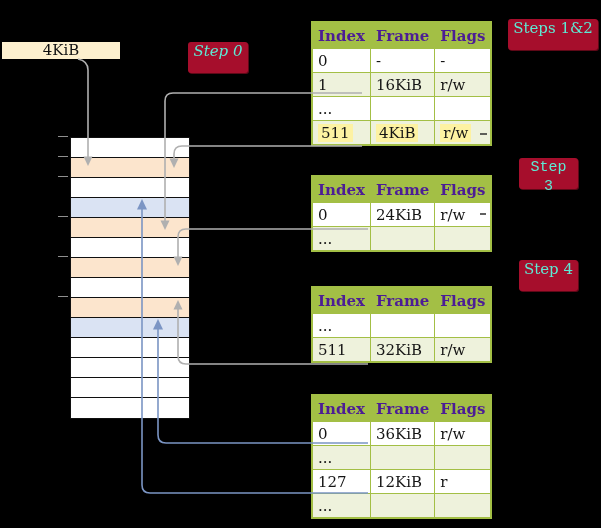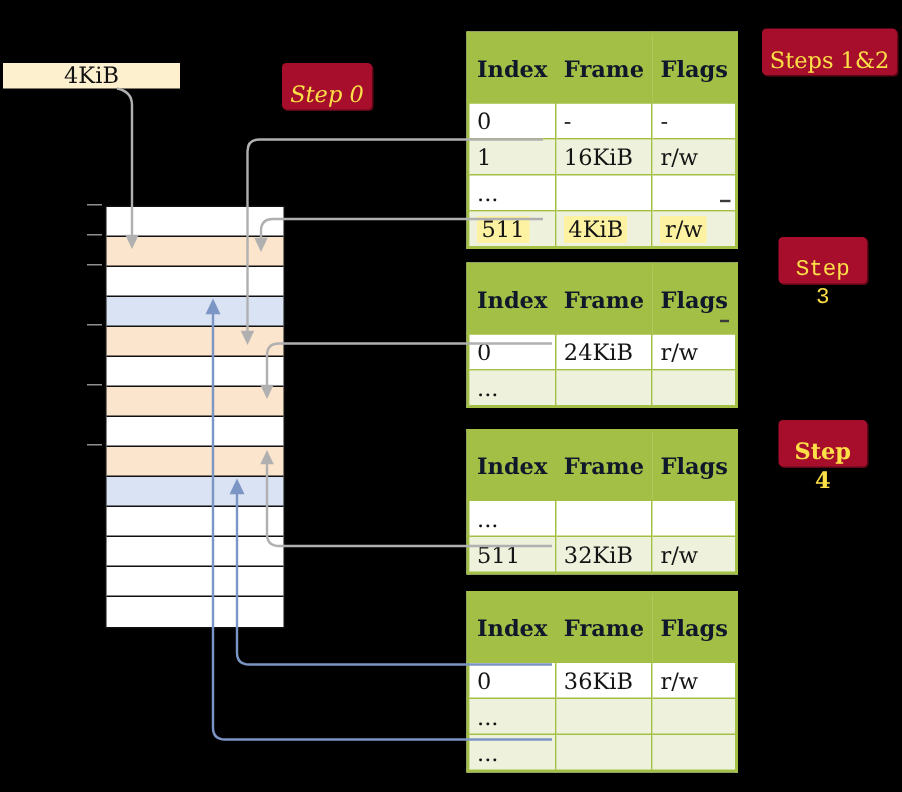--- a/index.html
+++ b/index.html
@@ -13,49 +13,49 @@
   
   .frame-label{
     position:absolute;left:2px;top:42px;width:118px;height:17px;
     background:var(--frame-label-cream,#fdf0ce);
     color:#111;font-size:15px;line-height:17px;text-align:center;
   }
   
   .badge{
     position:absolute;height:31px;box-sizing:border-box;
     background:var(--badge-red,#a60e2c);
-    color:#fde047;font-size:15px;line-height:19px;text-align:center;
+    color:#5eead4;font-size:15px;line-height:19px;text-align:center;
     border-radius:3px;box-shadow:1px 1px 0 #5e0817;
-    padding:12px 4px;
+    padding:0 4px;
   }
   .badge.b-step0{left:188px;top:42px;width:60px;font-style:italic;}
   .badge.b-steps12{left:508px;top:19px;width:90px;}
   .badge.b-step3{left:519px;top:158px;width:59px;font-family:Liberation Mono, monospace;}
-  .badge.b-step4{left:519px;top:280px;width:59px;font-weight:bold;}
+  .badge.b-step4{left:519px;top:260px;width:59px;}
   
   .memcol{
     position:absolute;left:70px;top:137px;width:120px;
     border:1px solid #101010;box-sizing:border-box;
   }
   .mem-row{height:20px;box-sizing:border-box;border-bottom:1px solid #101010;}
   .mem-row:last-child{border-bottom:none;}
   .mem-row.white{background:var(--frame-white,#ffffff);}
   .mem-row.peach{background:var(--frame-peach,#fce5cd);}
   .mem-row.blue{background:var(--frame-blue,#dae3f3);}
   .tick{position:absolute;left:58px;width:10px;height:1px;background:#8f8f8f;}
   
   table.ptable{
     position:absolute;border-collapse:collapse;table-layout:fixed;
     background:#fff;border:2px solid var(--table-header-green,#a3bf45);
     font-family:"DejaVu Serif","Liberation Serif",serif;
     font-size:15px;color:#141414;
   }
   .ptable th{
-    background:var(--table-header-green,#a3bf45);color:#0f172a;
-    font-weight:bold;text-align:left;height:21px;padding:12px 5px;
+    background:var(--table-header-green,#a3bf45);color:#4c1d95;
+    font-weight:bold;text-align:left;height:21px;padding:2px 5px;
     border:1px solid var(--table-header-green,#a3bf45);font-size:15px;
   }
   .ptable td{
     height:23px;padding:0 5px;
     border:1px solid var(--table-header-green,#a3bf45);
     overflow:hidden;white-space:nowrap;
   }
   .ptable tr.shade td{background:var(--table-row-green,#eef2dc);}
   .hl{background:var(--highlight-yellow,#fdf2a2);padding:0 3px;}
   
@@ -209,20 +209,25 @@
       <tr>
         <td>0</td>
         <td>36KiB</td>
         <td>r/w</td>
       </tr>
       <tr class="shade">
         <td>...</td>
         <td></td>
         <td></td>
       </tr>
+      <tr>
+        <td>127</td>
+        <td>12KiB</td>
+        <td>r</td>
+      </tr>
       <tr class="shade">
         <td>...</td>
         <td></td>
         <td></td>
       </tr>
     </tbody>
   </table>
 
   <svg class="overlay" viewBox="0 0 601 528">
 

